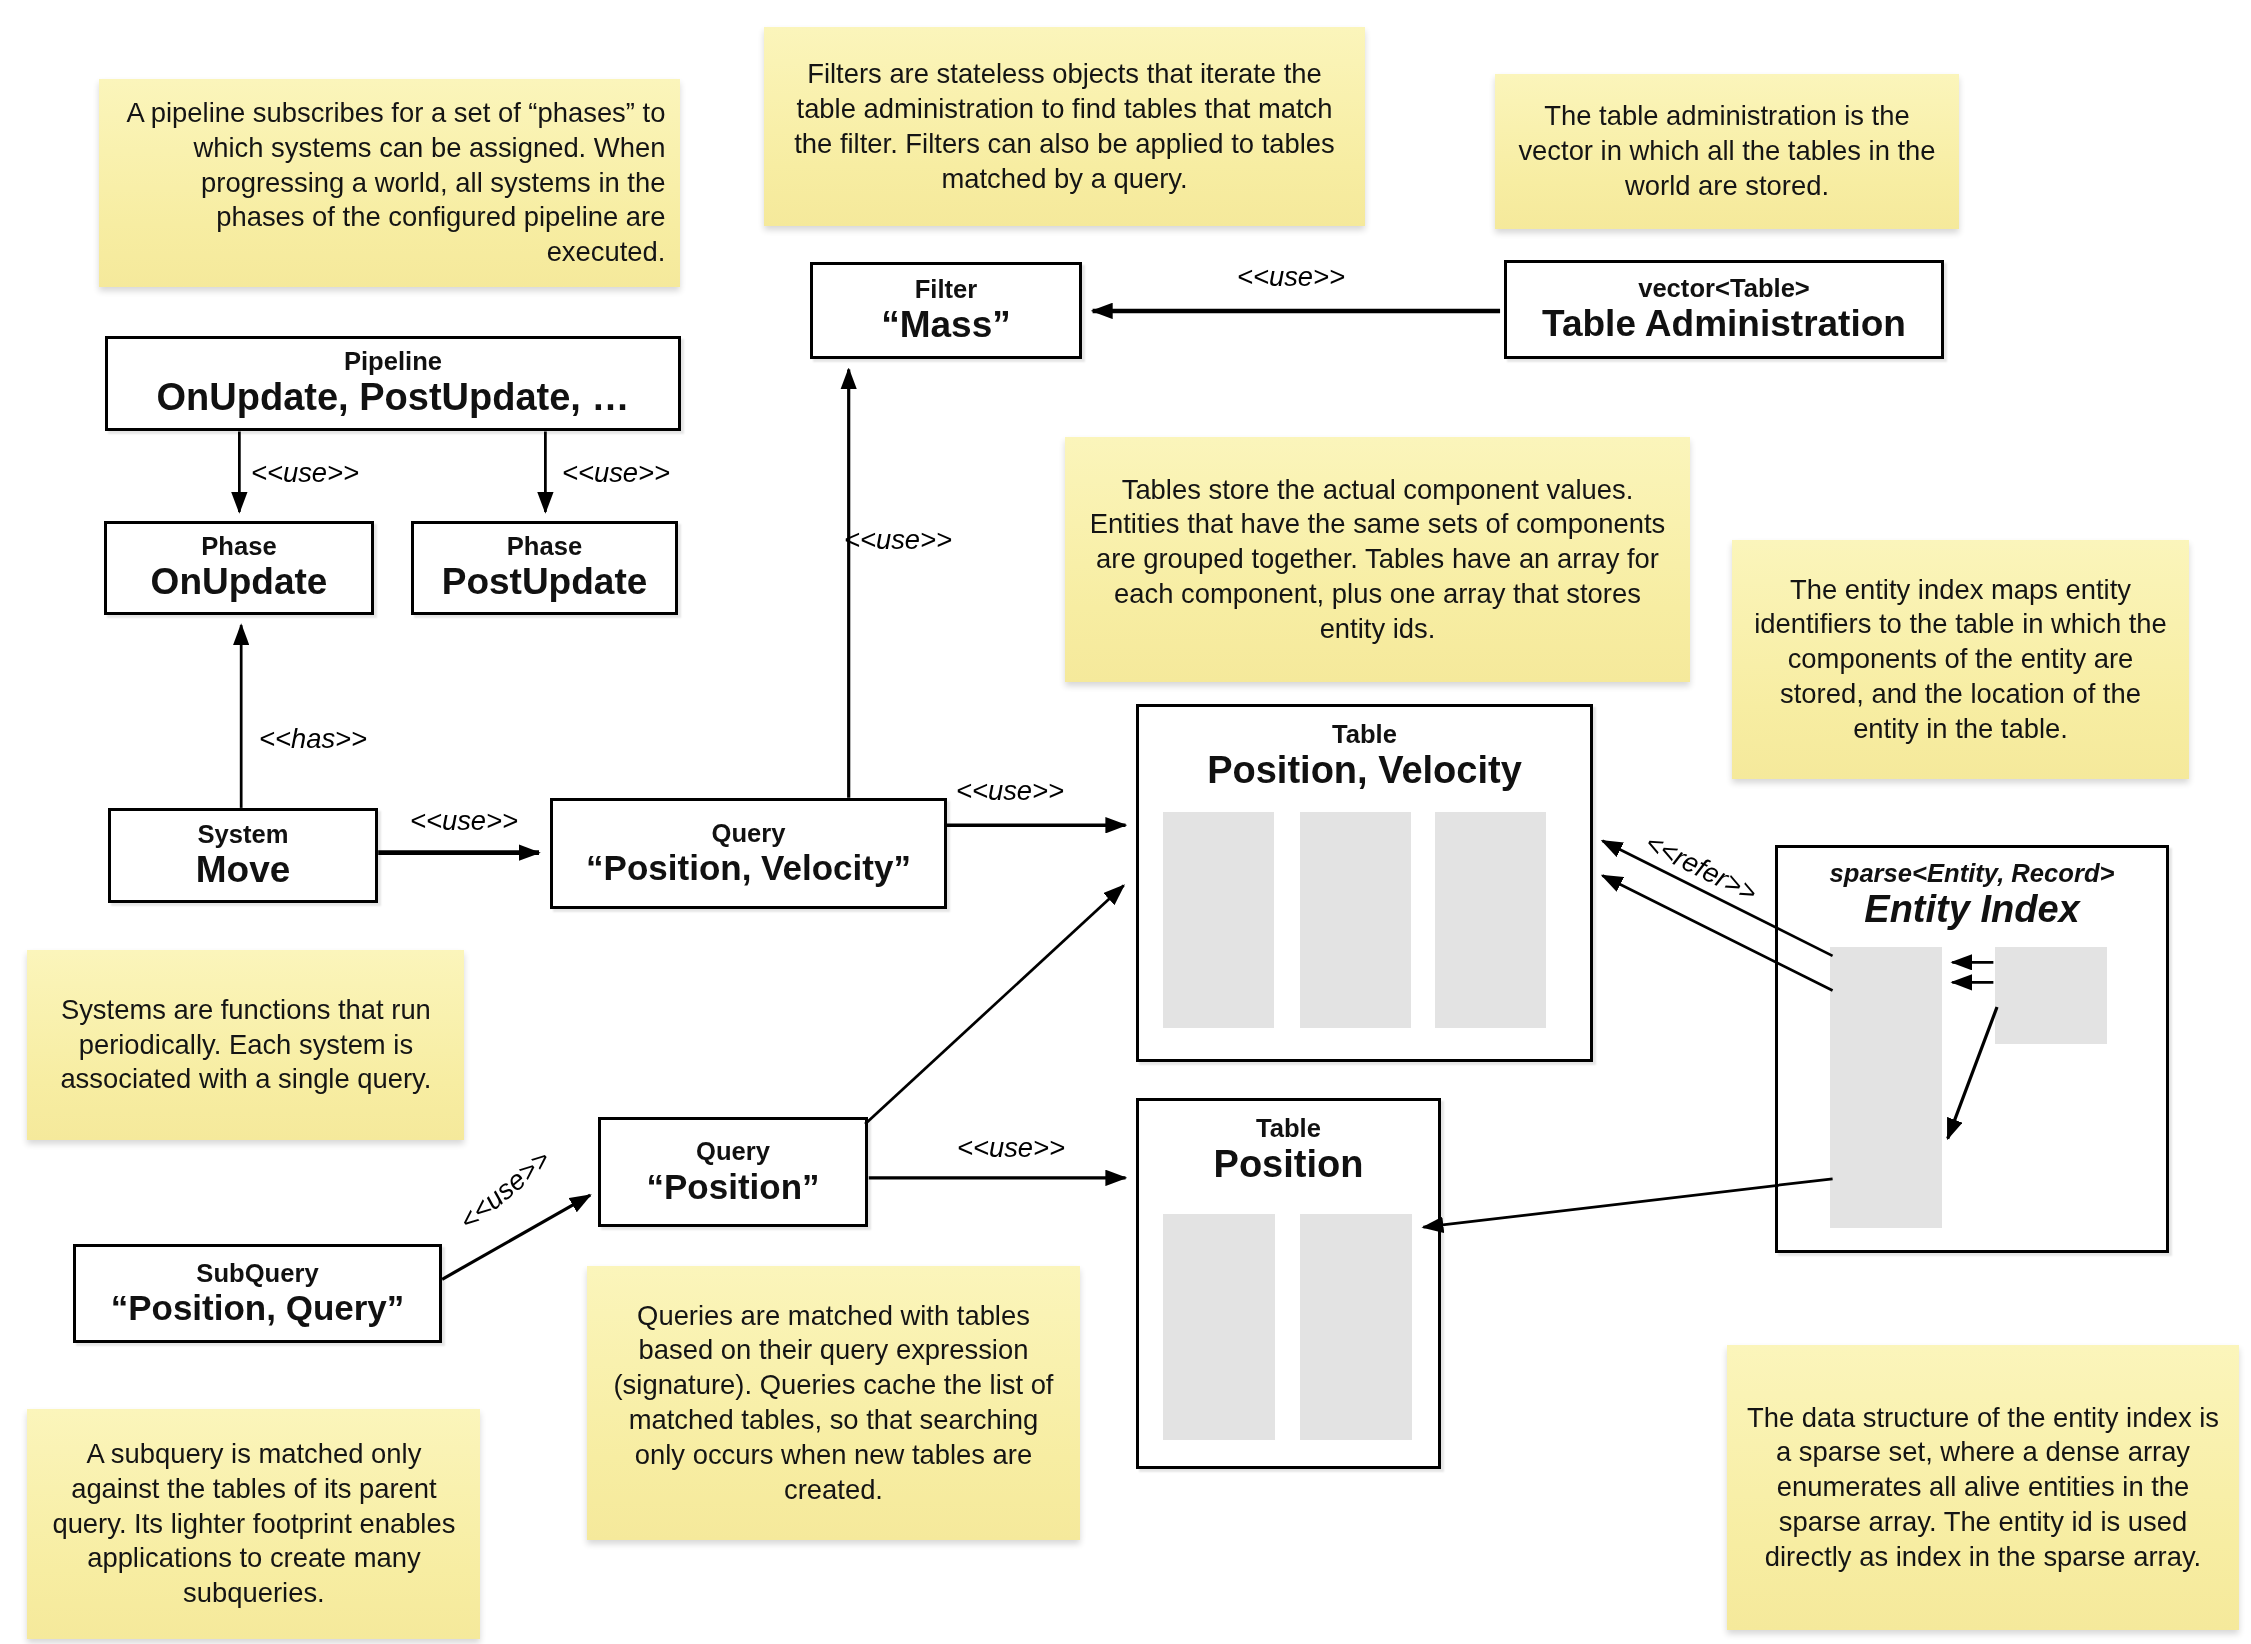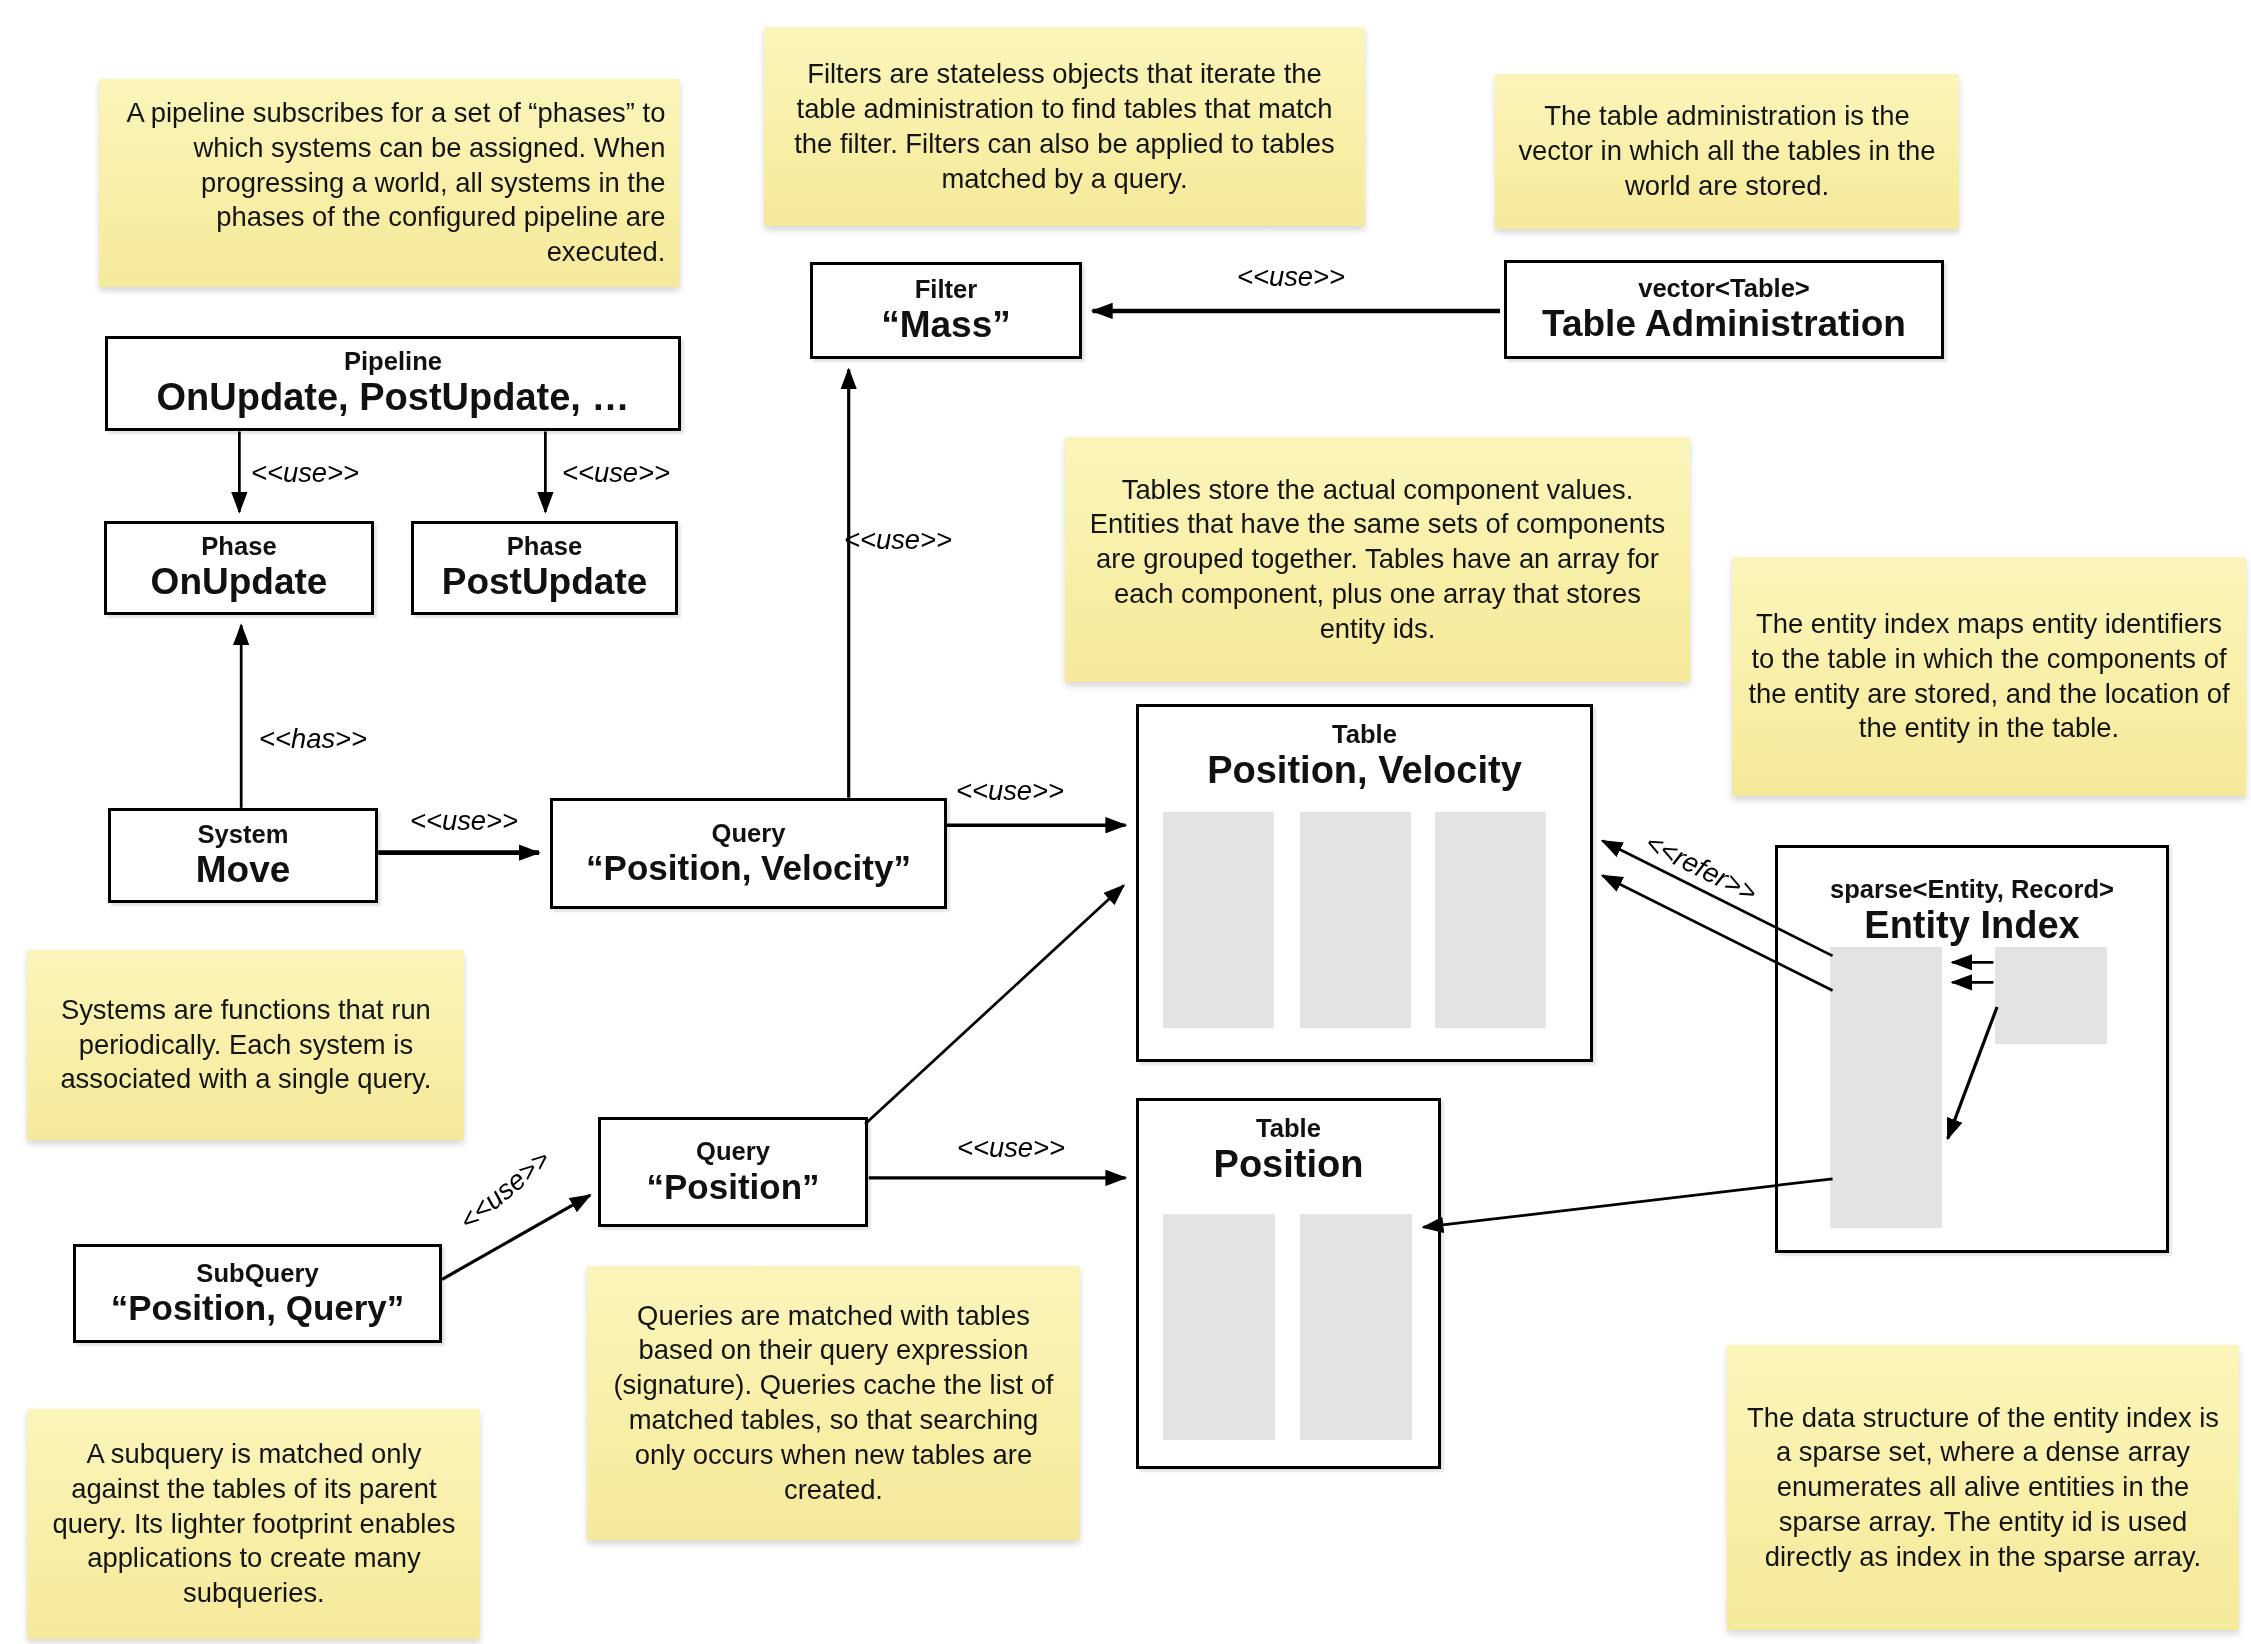--- a/index.html
+++ b/index.html
@@ -37,21 +37,21 @@
 </style>
 </head>
 <body>
 
 <div id="canvas">
 
   <div class="note layer-notes" style="left:99px;top:79px;width:581px;height:208px;text-align:right;">A pipeline subscribes for a set of “phases” to which systems can be assigned. When progressing a world, all systems in the phases of the configured pipeline are executed.</div>
   <div class="note layer-notes" style="left:764px;top:27.4px;width:601px;height:199px;">Filters are stateless objects that iterate the table administration to find tables that match the filter. Filters can also be applied to tables matched by a query.</div>
   <div class="note layer-notes" style="left:1495px;top:66px;width:464px;height:155px;margin-top:8px;">The table administration is the vector in which all the tables in the world are stored.</div>
   <div class="note layer-notes" style="left:1065px;top:437px;width:625px;height:245px;">Tables store the actual component values. Entities that have the same sets of components are grouped together. Tables have an array for each component, plus one array that stores entity ids.</div>
-  <div class="note layer-notes" style="left:1732px;top:557px;width:514px;height:239px;">The entity index maps entity identifiers to the table in which the components of the entity are stored, and the location of the entity in the table.</div>
+  <div class="note layer-notes" style="left:1732px;top:540px;width:457px;height:239px;">The entity index maps entity identifiers to the table in which the components of the entity are stored, and the location of the entity in the table.</div>
   <div class="note layer-notes" style="left:27.4px;top:950px;width:437px;height:190px;">Systems are functions that run periodically. Each system is associated with a single query.</div>
   <div class="note layer-notes" style="left:587px;top:1266px;width:493px;height:274px;">Queries are matched with tables based on their query expression (signature). Queries cache the list of matched tables, so that searching only occurs when new tables are created.</div>
   <div class="note layer-notes" style="left:27.4px;top:1409px;width:453px;height:230px;">A subquery is matched only against the tables of its parent query. Its lighter footprint enables applications to create many subqueries.</div>
   <div class="note layer-notes" style="left:1727px;top:1345px;width:512px;height:285px;">The data structure of the entity index is a sparse set, where a dense array enumerates all alive entities in the sparse array. The entity id is used directly as index in the sparse array.</div>
 
   <div class="node layer-nodes" style="left:810px;top:262px;width:272px;height:97px;">
     <div class="stereo">Filter</div>
     <div class="bname">“Mass”</div>
   </div>
 
@@ -103,21 +103,21 @@
     <div class="slot" style="left:296px;top:105px;width:111px;height:216px;"></div>
   </div>
 
   <div class="node top layer-nodes" style="left:1136px;top:1098px;width:305px;height:371px;padding-top:12.8px;">
     <div class="stereo">Table</div>
     <div class="bname lg">Position</div>
     <div class="slot" style="left:24px;top:113px;width:112px;height:226px;"></div>
     <div class="slot" style="left:161px;top:113px;width:112px;height:226px;"></div>
   </div>
 
-  <div class="node top layer-nodes" style="left:1775px;top:845px;width:394px;height:408px;padding-top:27px;">
+  <div class="node top layer-nodes" style="left:1775px;top:845px;width:394px;height:408px;padding-top:11px;font-style:italic;">
     <div class="stereo">sparse&lt;Entity, Record&gt;</div>
     <div class="bname lg">Entity Index</div>
     <div class="slot" style="left:52px;top:99px;width:112px;height:281px;"></div>
     <div class="slot" style="left:217px;top:99px;width:112px;height:97px;"></div>
   </div>
 
   <svg id="arrows" width="2251" height="1645" viewBox="0 0 2464 1800">
     <defs>
       <marker id="ah" markerUnits="userSpaceOnUse" markerWidth="24" markerHeight="18" viewBox="0 0 12 9" refX="11" refY="4.5" orient="auto">
         <path d="M0,0 L12,4.5 L0,9 z" fill="#000"></path>

